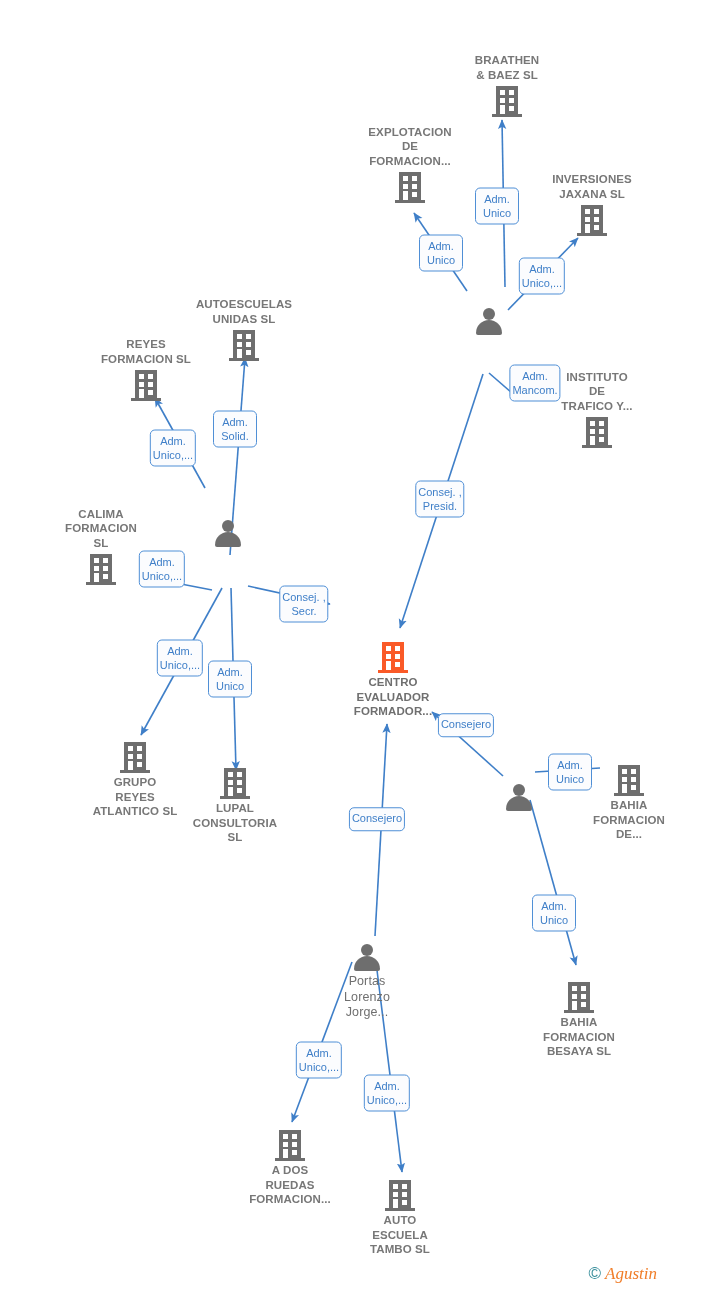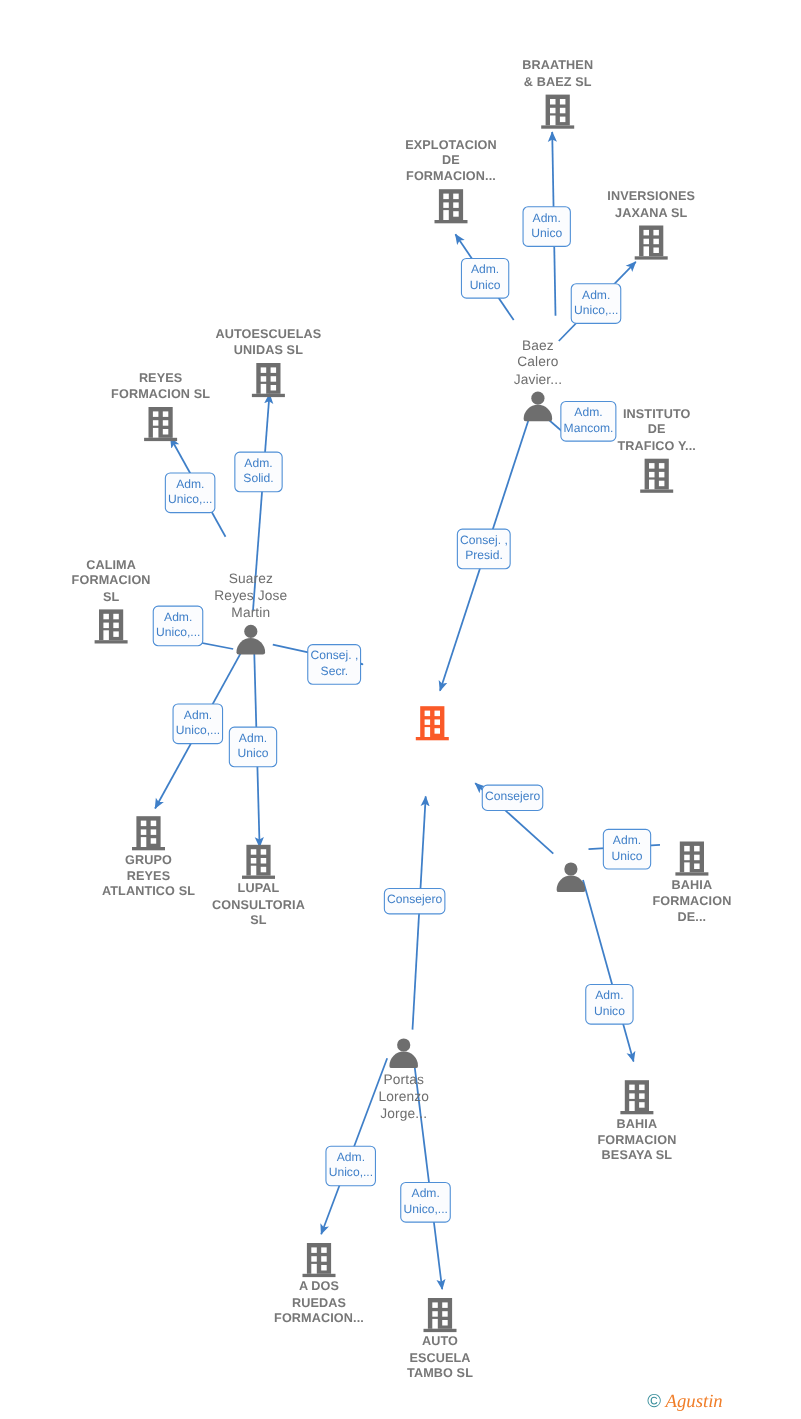--- a/index.html
+++ b/index.html
@@ -112,21 +112,20 @@
             <i class="w" style="left:17px;top:6px"></i>
             <i class="w" style="left:8px;top:14px"></i>
             <i class="w" style="left:17px;top:14px"></i>
             <i class="door" style="left:8px;top:21px"></i>
             <i class="w" style="left:17px;top:22px"></i>
             <i class="base"></i>
           </span>
         </span>
       </div>
       <div class="node person" style="left: 489px; top: 306.5px;">
-        <span class="cap above">Baez<br>Calero<br>Javier...</span>
         <span class="ico" style="display: flex; justify-content: center;">
           <span class="per">
             <i class="head"></i>
             <i class="bust"></i>
           </span>
         </span>
       </div>
       <div class="node" style="left: 597px; top: 369.5px;">
         <span class="cap above">INSTITUTO<br>DE<br>TRAFICO Y...</span>
         <span class="ico" style="display: flex; justify-content: center;">
@@ -181,41 +180,41 @@
             <i class="w" style="left:17px;top:6px"></i>
             <i class="w" style="left:8px;top:14px"></i>
             <i class="w" style="left:17px;top:14px"></i>
             <i class="door" style="left:8px;top:21px"></i>
             <i class="w" style="left:17px;top:22px"></i>
             <i class="base"></i>
           </span>
         </span>
       </div>
       <div class="node person" style="left: 228px; top: 518.5px;">
-        <span class="cap above">Suarez<br>Reyes Jose<br>Martin</span>
         <span class="ico" style="display: flex; justify-content: center;">
           <span class="per">
             <i class="head"></i>
             <i class="bust"></i>
           </span>
         </span>
       </div>
       <div class="node center" style="left: 393px; top: 640px;">
         <span class="ico" style="display: flex; justify-content: center;">
           <span class="bld orange">
             <i class="body"></i>
             <i class="w" style="left:8px;top:6px"></i>
             <i class="w" style="left:17px;top:6px"></i>
             <i class="w" style="left:8px;top:14px"></i>
             <i class="w" style="left:17px;top:14px"></i>
             <i class="door" style="left:8px;top:21px"></i>
             <i class="w" style="left:17px;top:22px"></i>
             <i class="base"></i>
           </span>
         </span>
+        <span class="cap below">CENTRO<br>EVALUADOR<br>FORMADOR...</span>
       </div>
       <div class="node" style="left: 135px; top: 740px;">
         <span class="ico" style="display: flex; justify-content: center;">
           <span class="bld">
             <i class="body"></i>
             <i class="w" style="left:8px;top:6px"></i>
             <i class="w" style="left:17px;top:6px"></i>
             <i class="w" style="left:8px;top:14px"></i>
             <i class="w" style="left:17px;top:14px"></i>
             <i class="door" style="left:8px;top:21px"></i>

